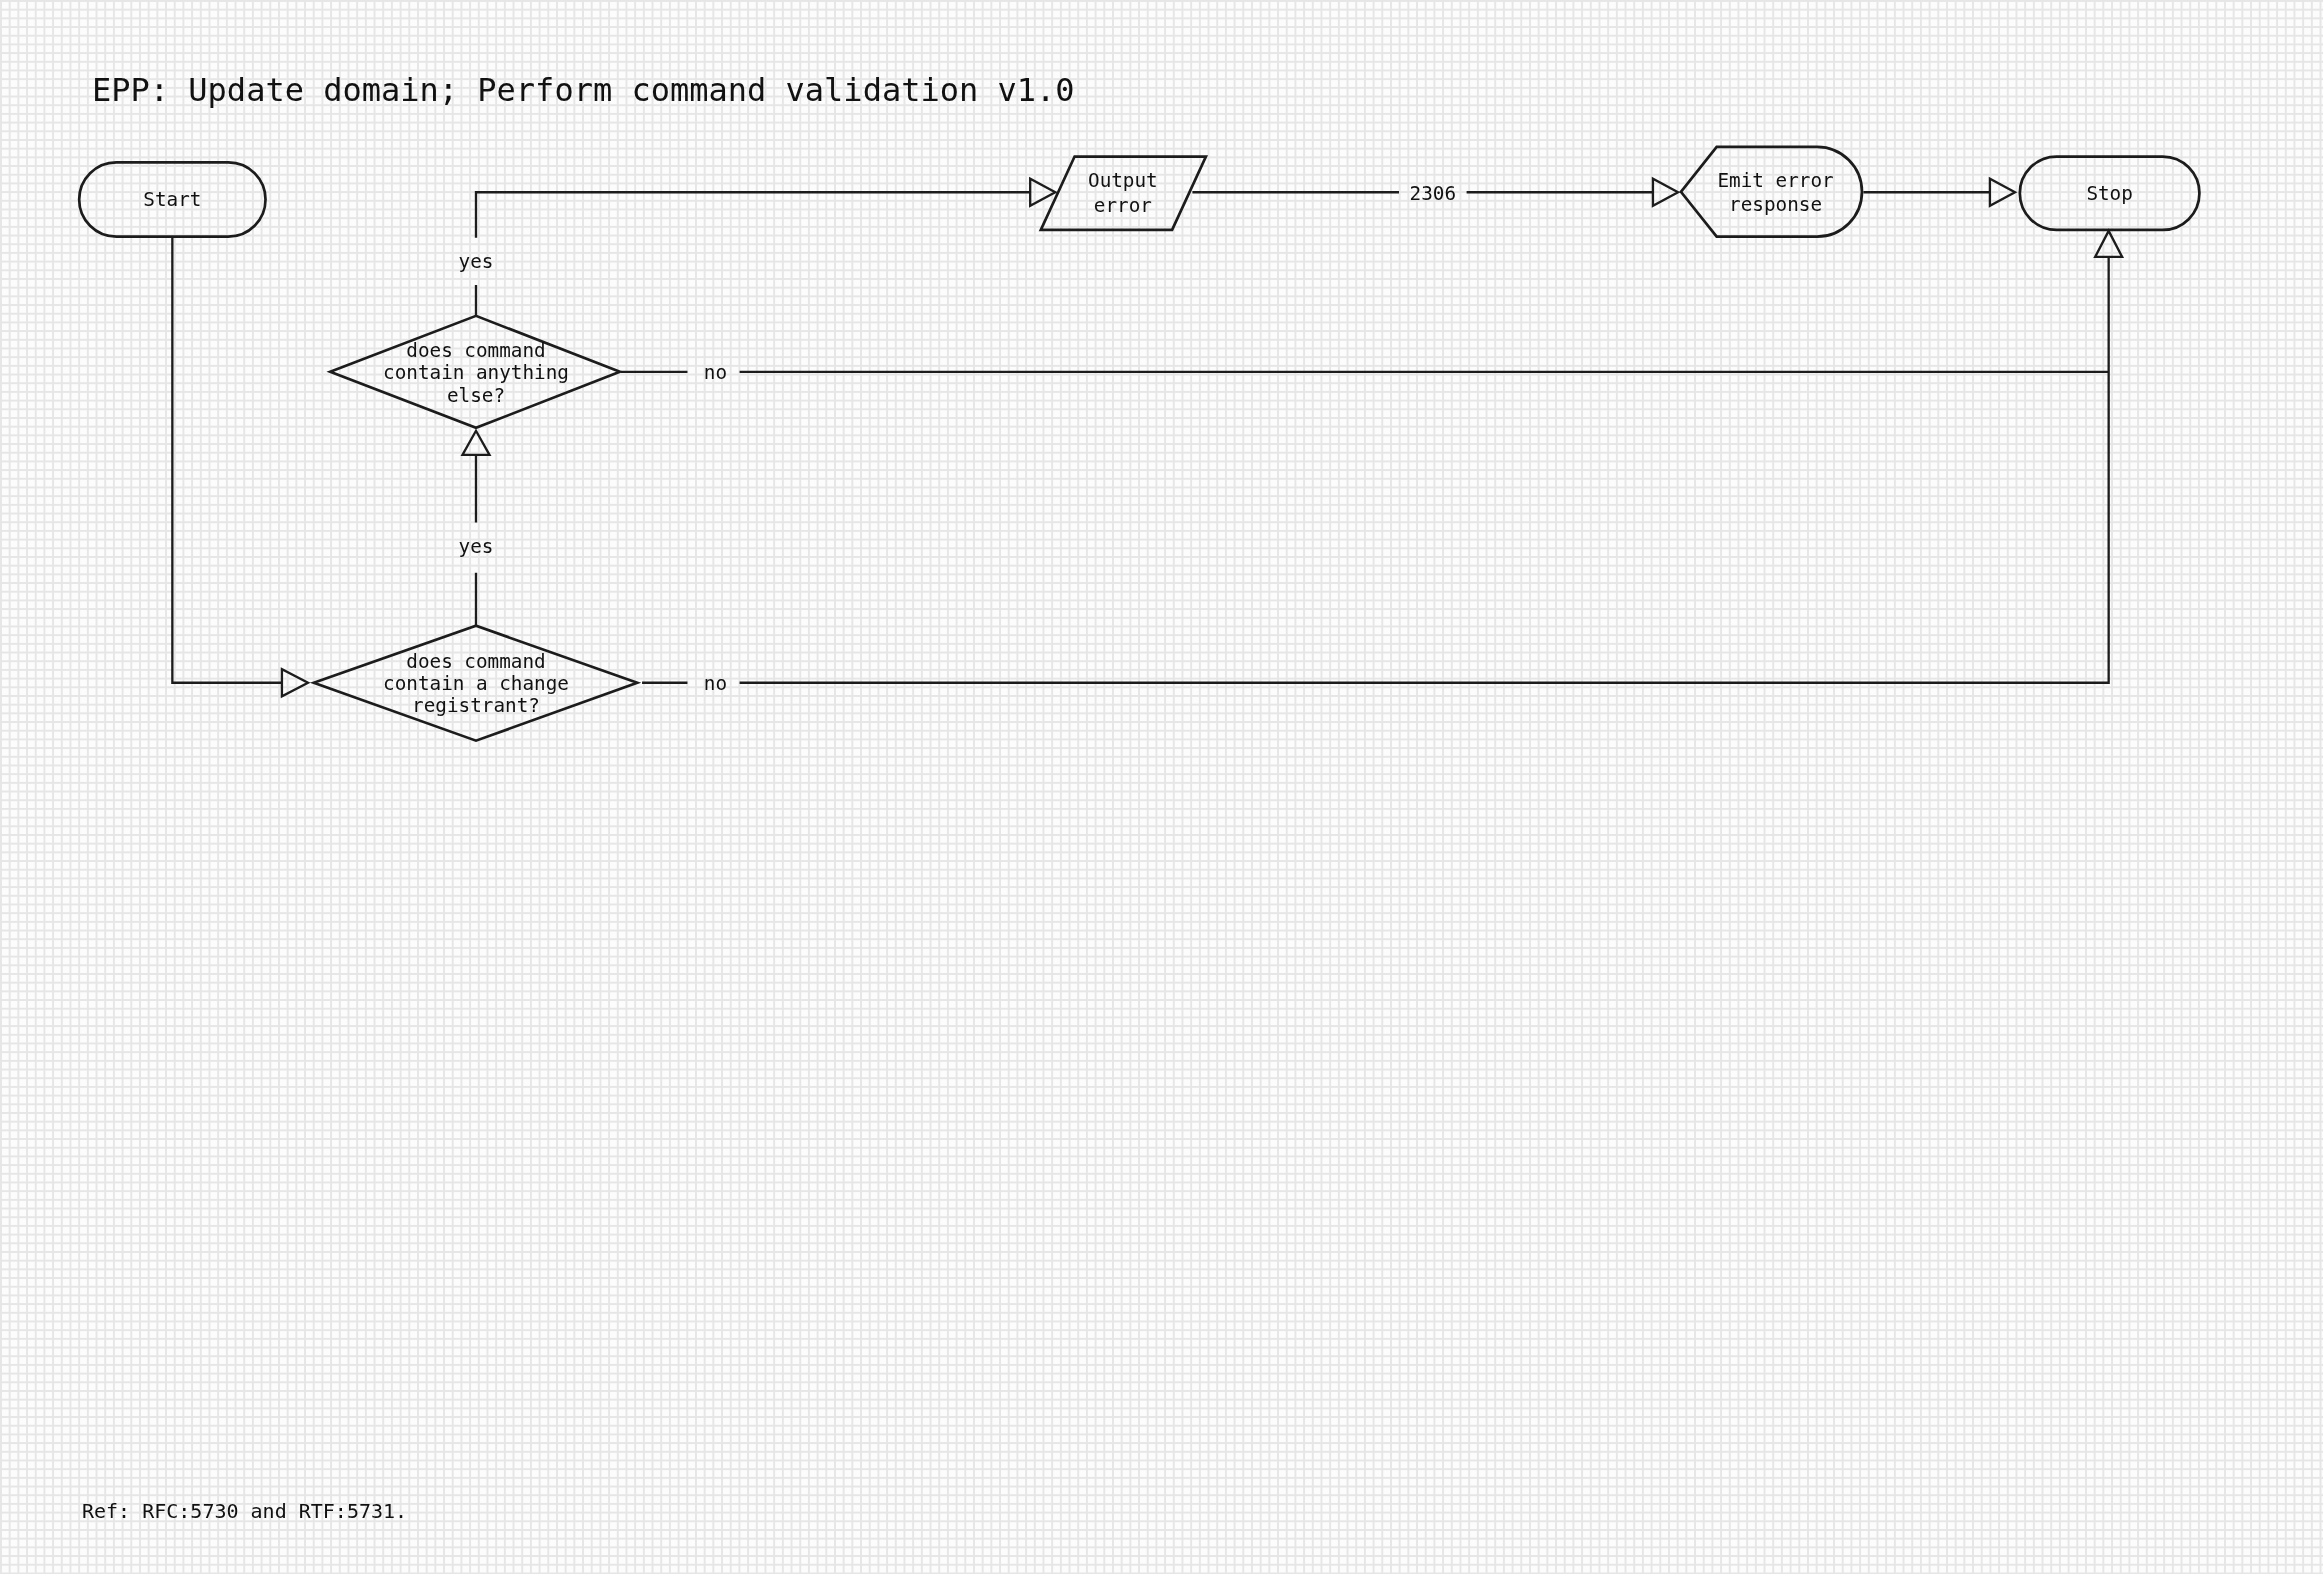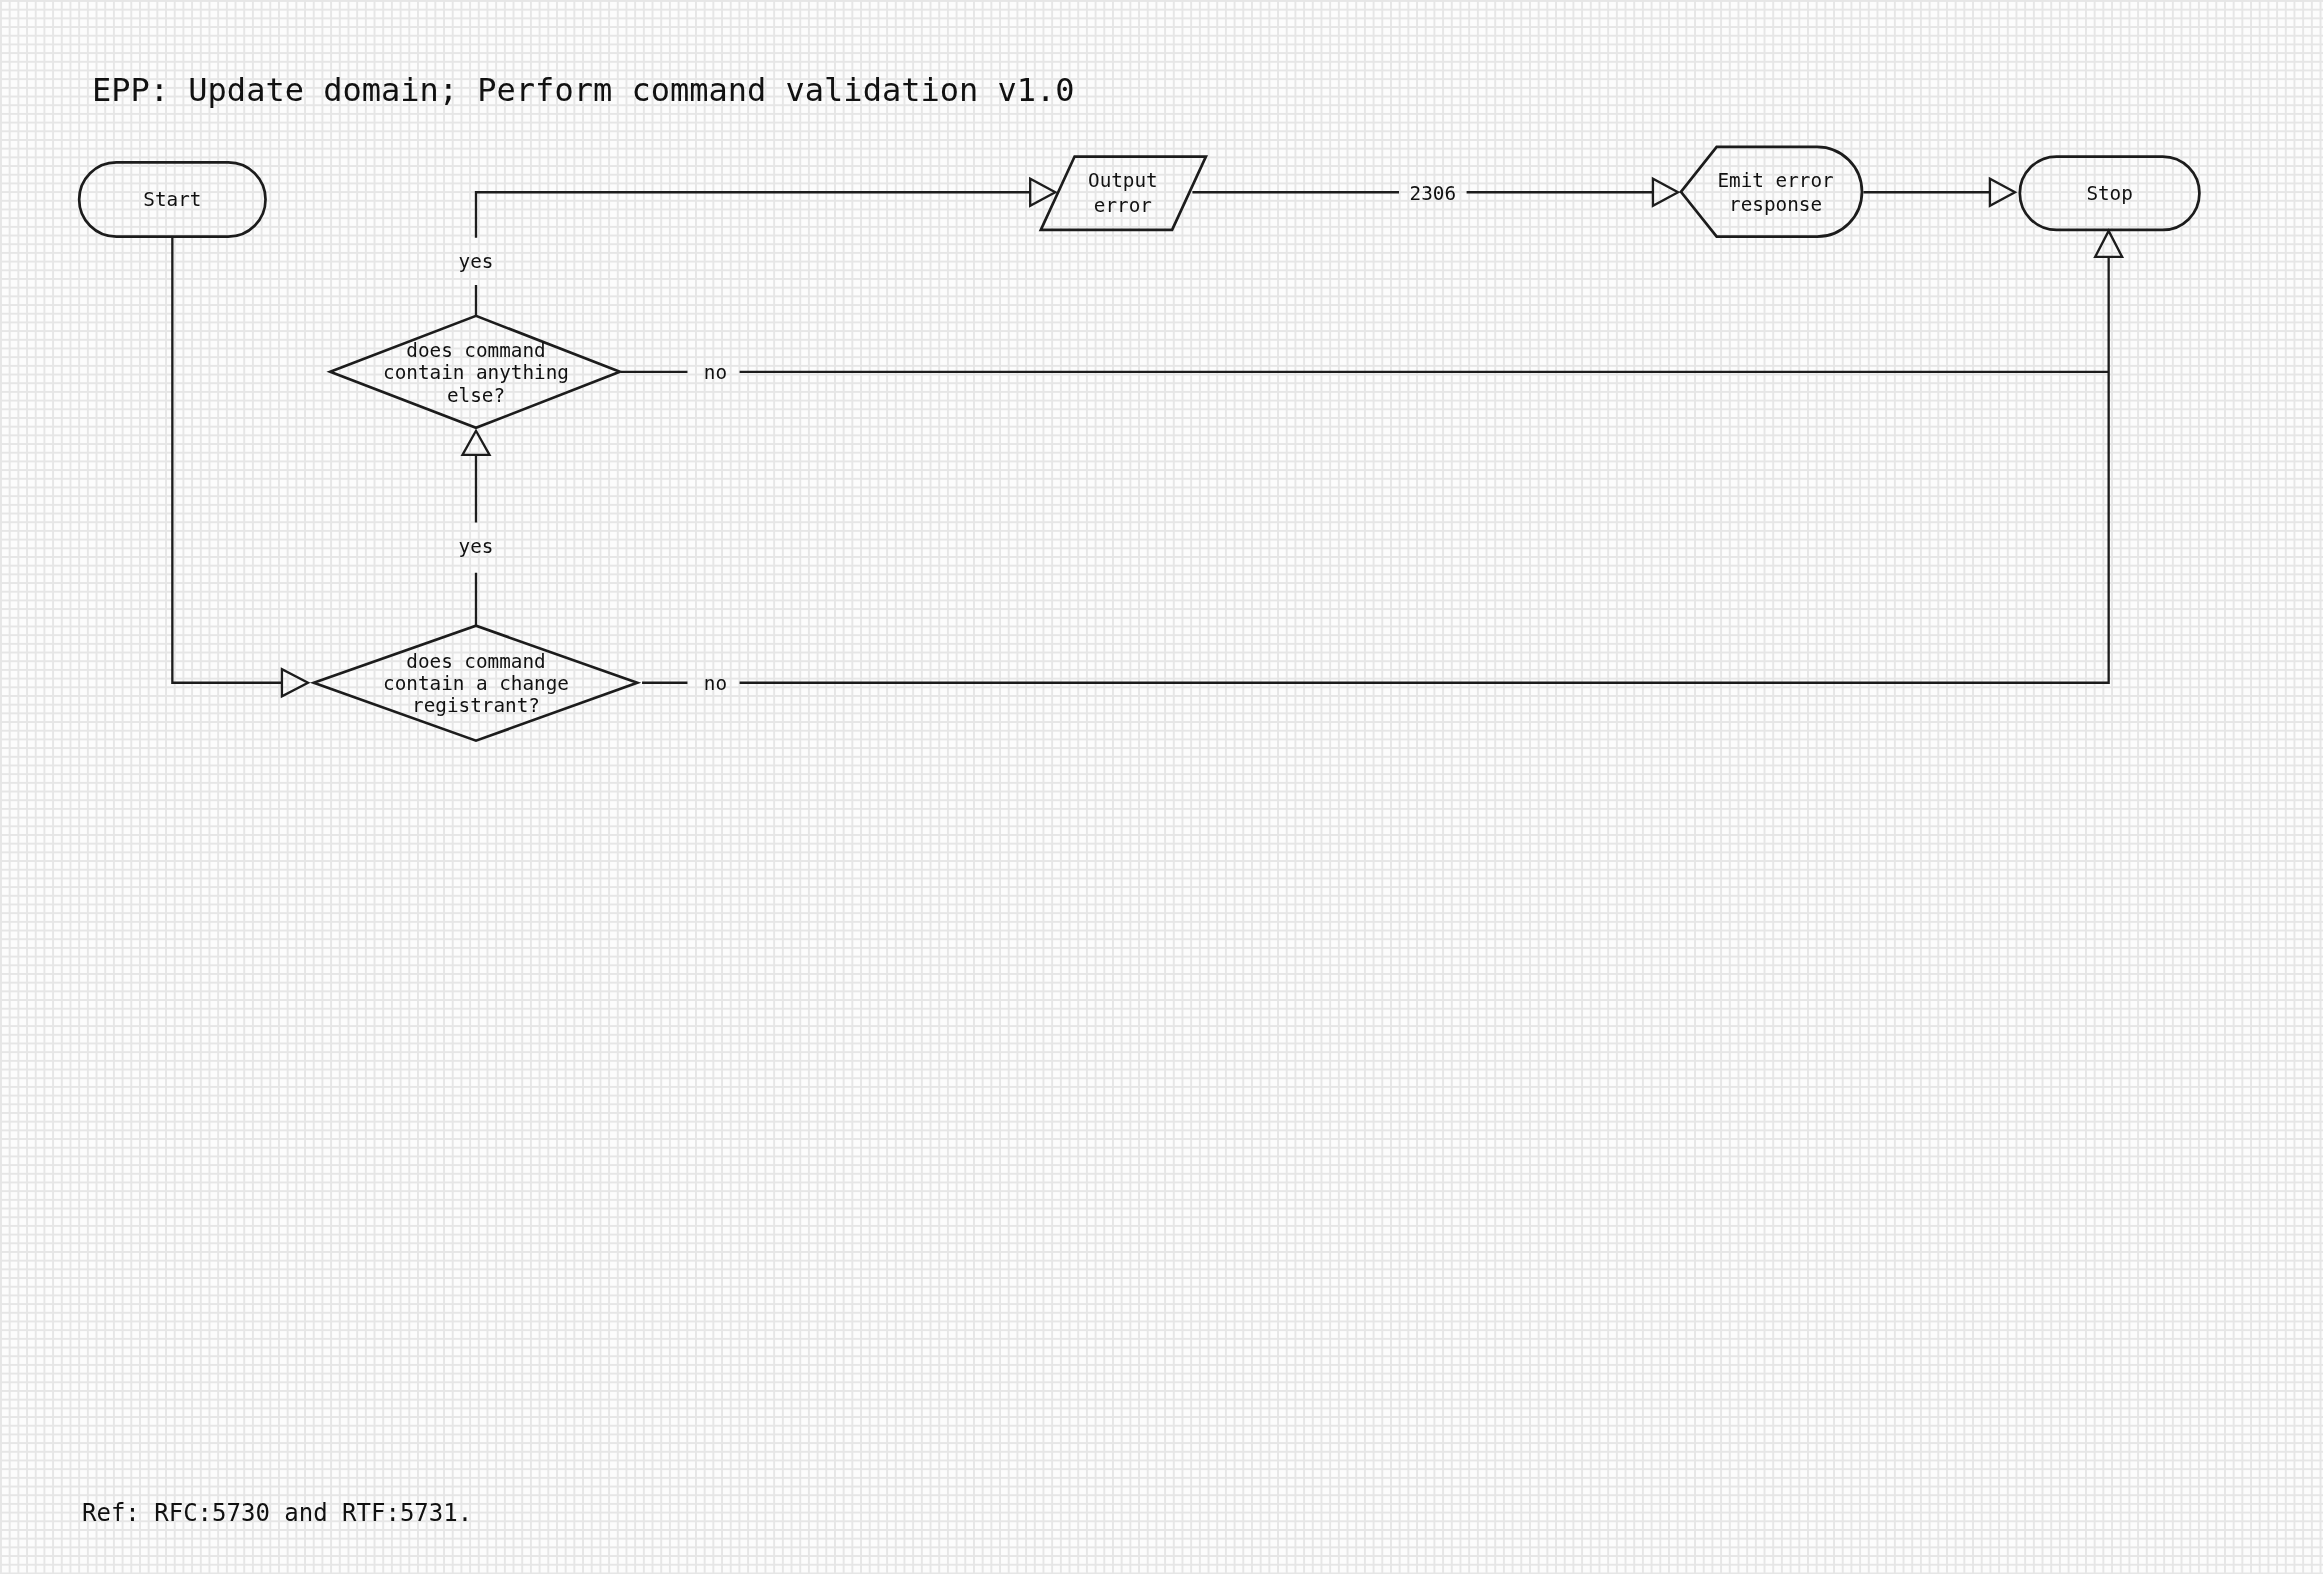--- a/index.html
+++ b/index.html
@@ -26,21 +26,21 @@
     top: 71px;
     font-size: 32px;
     font-weight: 500;
     white-space: pre;
     color: #111111;
   }
   .ref {
     position: absolute;
     left: 82px;
     top: 1499px;
-    font-size: 24px;
+    font-size: 20px;
     white-space: pre;
     color: #111111;
   }
   svg.diagram {
     position: absolute;
     left: 0;
     top: 0;
   }
   .shape {
     fill: none;

